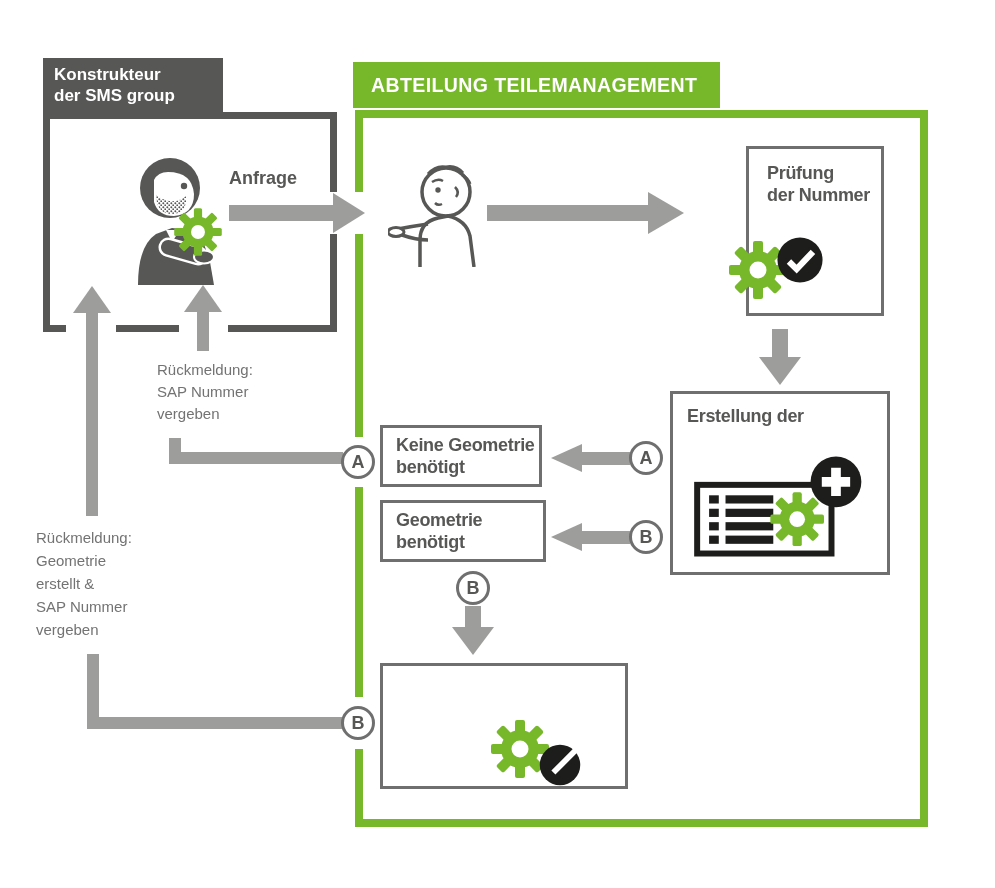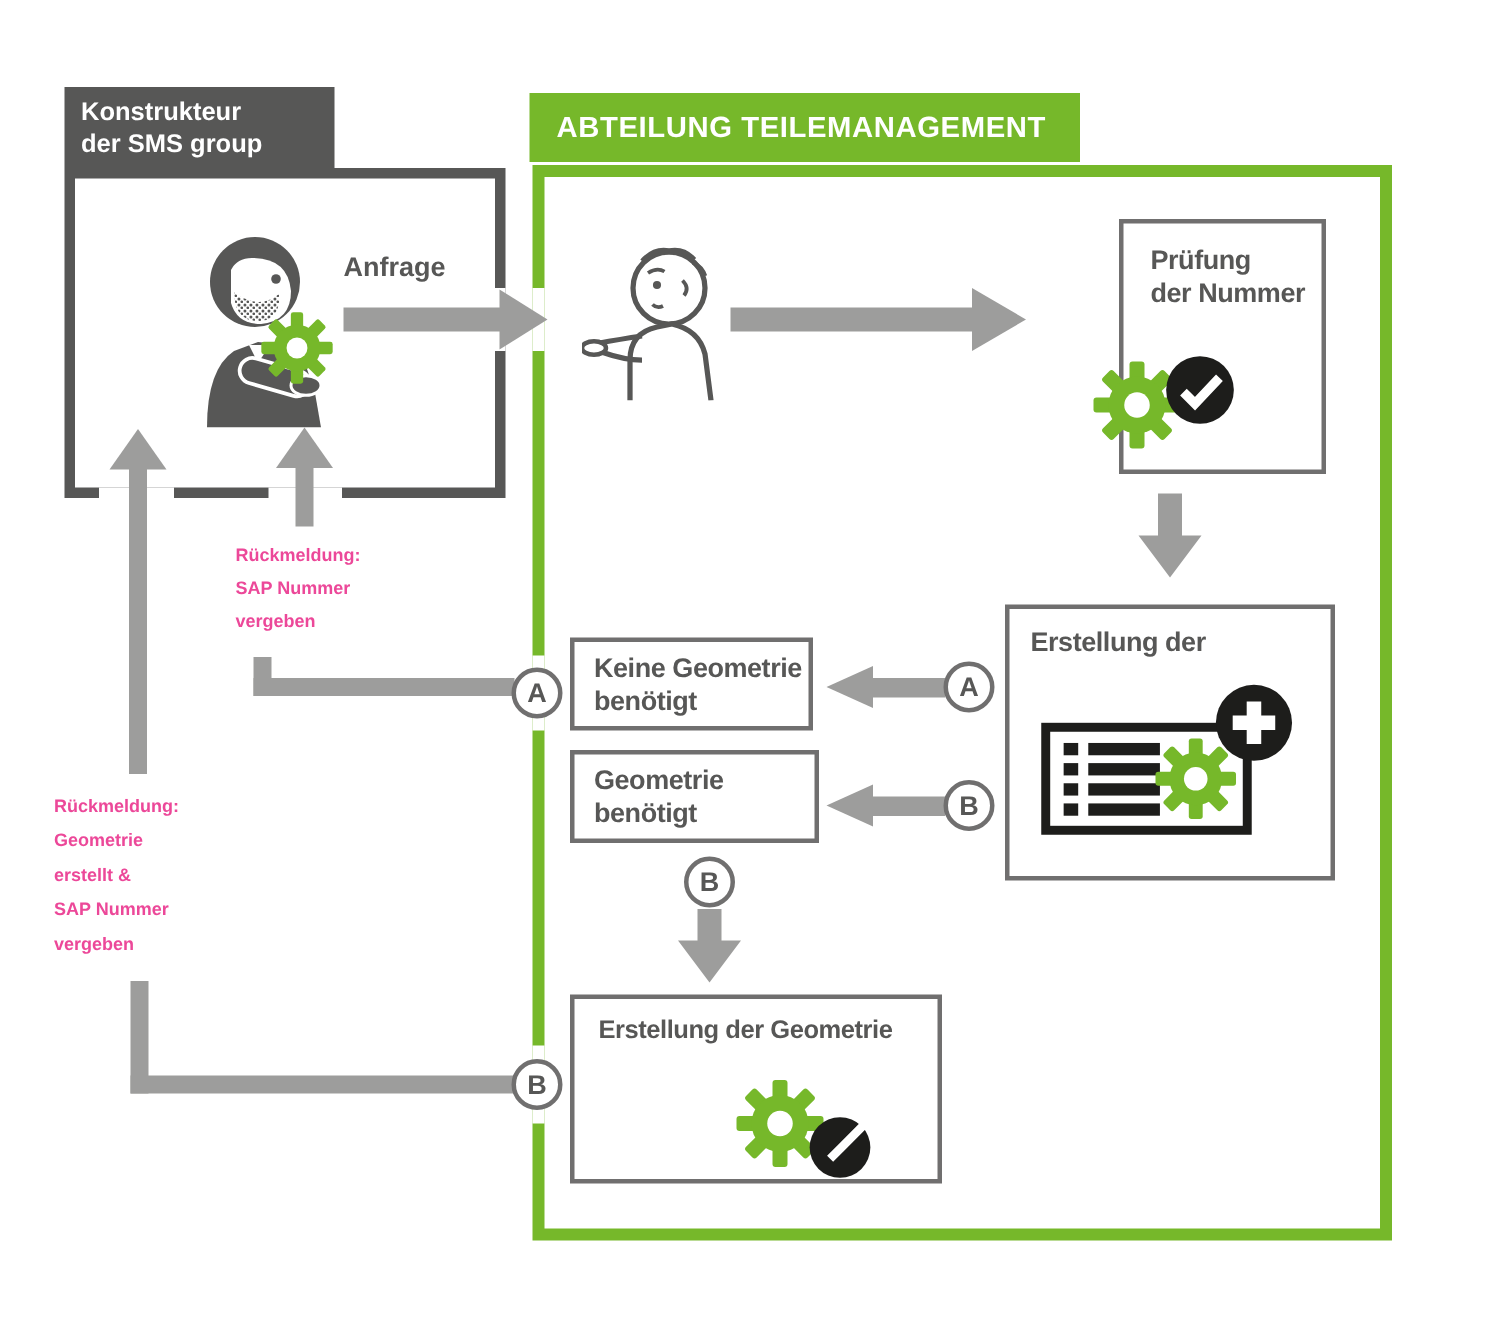--- a/index.html
+++ b/index.html
@@ -8,21 +8,21 @@
   .hdr{position:absolute;color:#fff;font-weight:bold;}
   .groupbox{position:absolute;box-sizing:border-box;background:transparent;}
   .gap{position:absolute;background:#fff;}
   .box{position:absolute;background:#fff;border:3px solid #706f6f;box-sizing:border-box;
        font-weight:bold;font-size:18px;line-height:1.22;letter-spacing:-0.3px;color:#575756;}
   .h-line,.v-line{position:absolute;background:#9d9d9c;}
   .tri{position:absolute;width:0;height:0;}
   .branch-circle{position:absolute;width:34px;height:34px;border:3px solid #706f6f;border-radius:50%;
        background:#fff;box-sizing:border-box;display:flex;align-items:center;justify-content:center;
        font-weight:bold;font-size:18px;color:#575756;z-index:6;}
-  .note{position:absolute;font-weight:bold;font-size:12px;color:#ec4899;z-index:5;}
+  .note{position:absolute;font-weight:normal;font-size:15px;color:#737373;z-index:5;}
   .lbl{position:absolute;font-weight:bold;font-size:18px;color:#575756;z-index:5;}
   svg.icon{position:absolute;z-index:5;}.z3{z-index:3}.z4{z-index:4}
 </style>
 </head>
 <body>
 
 <div class="canvas">
 
   <svg width="0" height="0" style="position:absolute" aria-hidden="true">
     <defs>
@@ -97,36 +97,35 @@
   <div class="h-line z3" style="left:87px;top:717px;width:256px;height:12px;"></div>
 
   <div class="v-line z3" style="left:86px;top:310px;width:12px;height:206px;"></div>
   <div class="tri z3" style="left:73px;top:286px;border-left:19px solid transparent;border-right:19px solid transparent;border-bottom:27px solid #9d9d9c;"></div>
 
   <div class="box z4" style="left:712px;top:146px;width:138px;height:170px;padding:14px 0 0 18px;margin-left:34px;">
     <div>Prüfung</div>
     <div>der Nummer</div>
   </div>
 
-  <div class="box z4" style="left:670px;top:403px;width:220px;height:184px;padding:12px 12px 0 14px;">
+  <div class="box z4" style="left:670px;top:391px;width:220px;height:184px;padding:12px 12px 0 14px;">
     <div>Erstellung der</div>
   </div>
 
   <div class="box z4" style="left:380px;top:425px;width:162px;height:62px;padding:7px 0 0 13px;">
     <div>Keine Geometrie</div>
     <div>benötigt</div>
   </div>
 
   <div class="box z4" style="left:380px;top:500px;width:166px;height:62px;padding:7px 0 0 13px;">
     <div>Geometrie</div>
     <div>benötigt</div>
   </div>
 
   <div class="box z4" style="left:380px;top:663px;width:248px;height:126px;padding:11px 0 0 16px;font-size:17px;">
-    <div>Erstellung der Geometrie</div>
   </div>
 
   <svg class="icon" style="left:728px;top:240px;" width="60" height="60" viewBox="-60 -60 120 120">
     <use href="#gear-shape" fill="#76b82a"></use>
   </svg>
   <svg class="icon" style="left:776px;top:236px;" width="48" height="48" viewBox="-50 -50 100 100">
     <circle r="47" fill="#1d1d1b"></circle>
     <path d="M-23,3 L-7,19 L27,-17" stroke="#fff" stroke-width="13" fill="none"></path>
   </svg>
 

